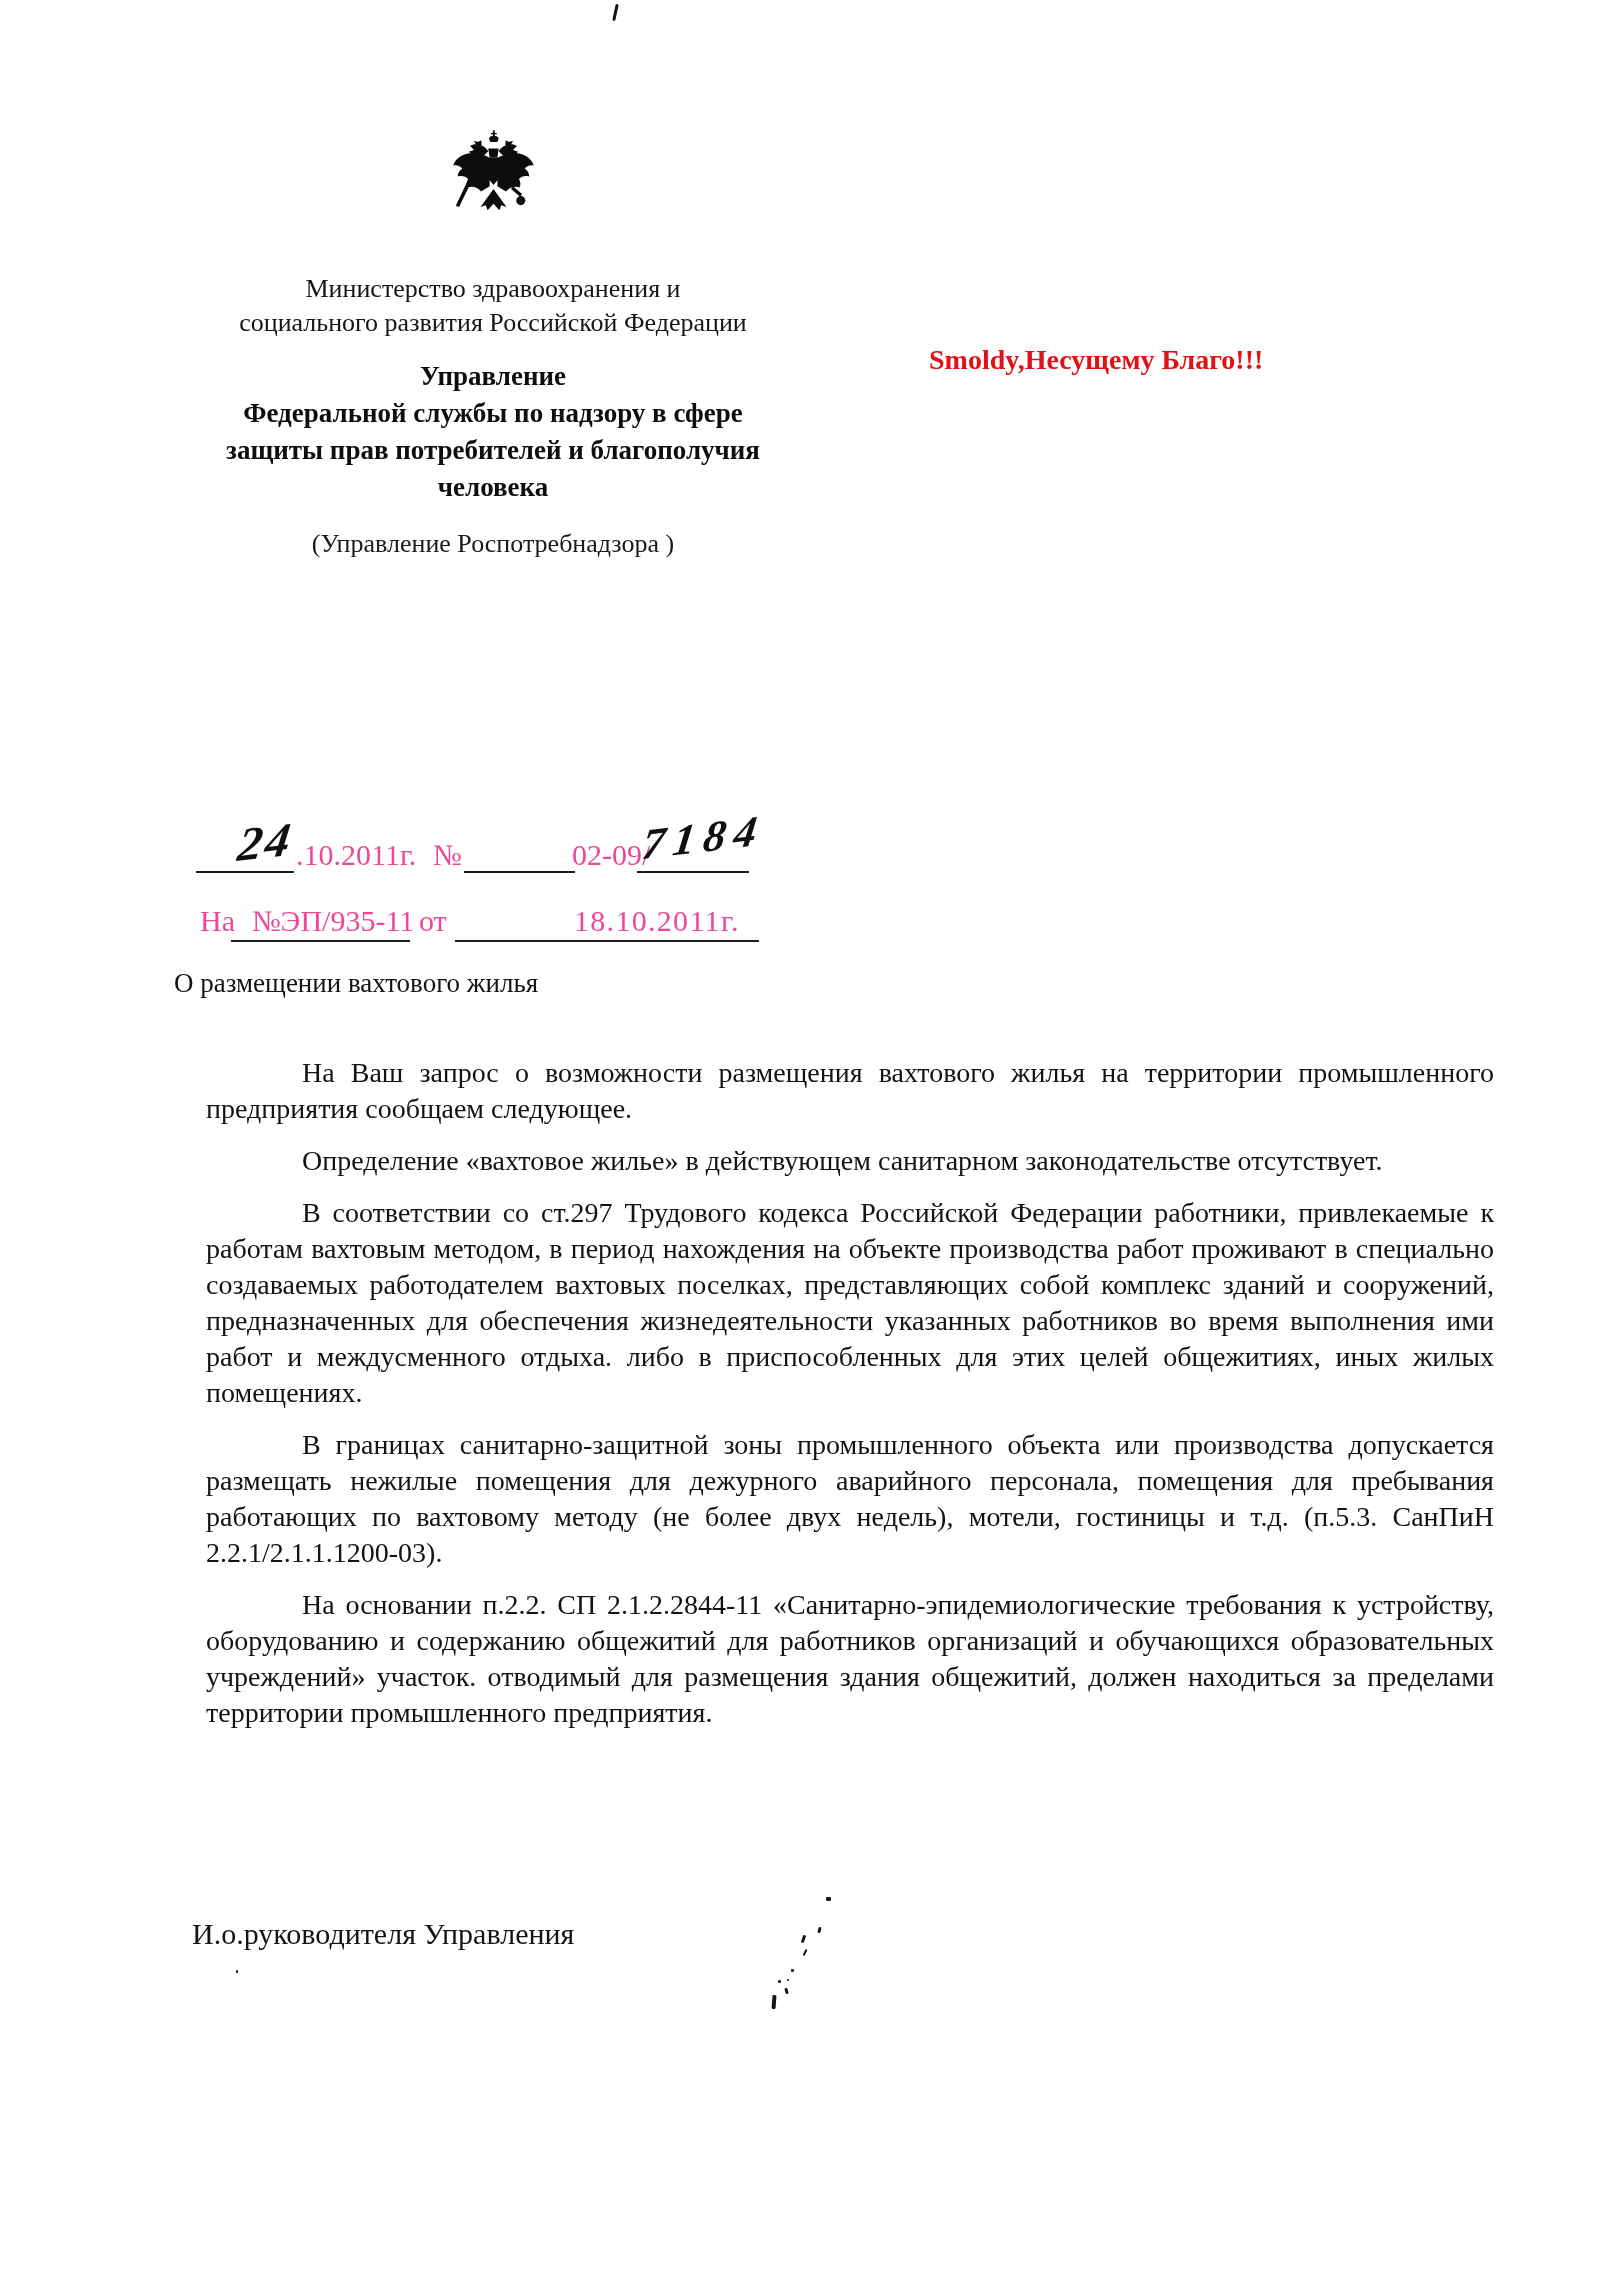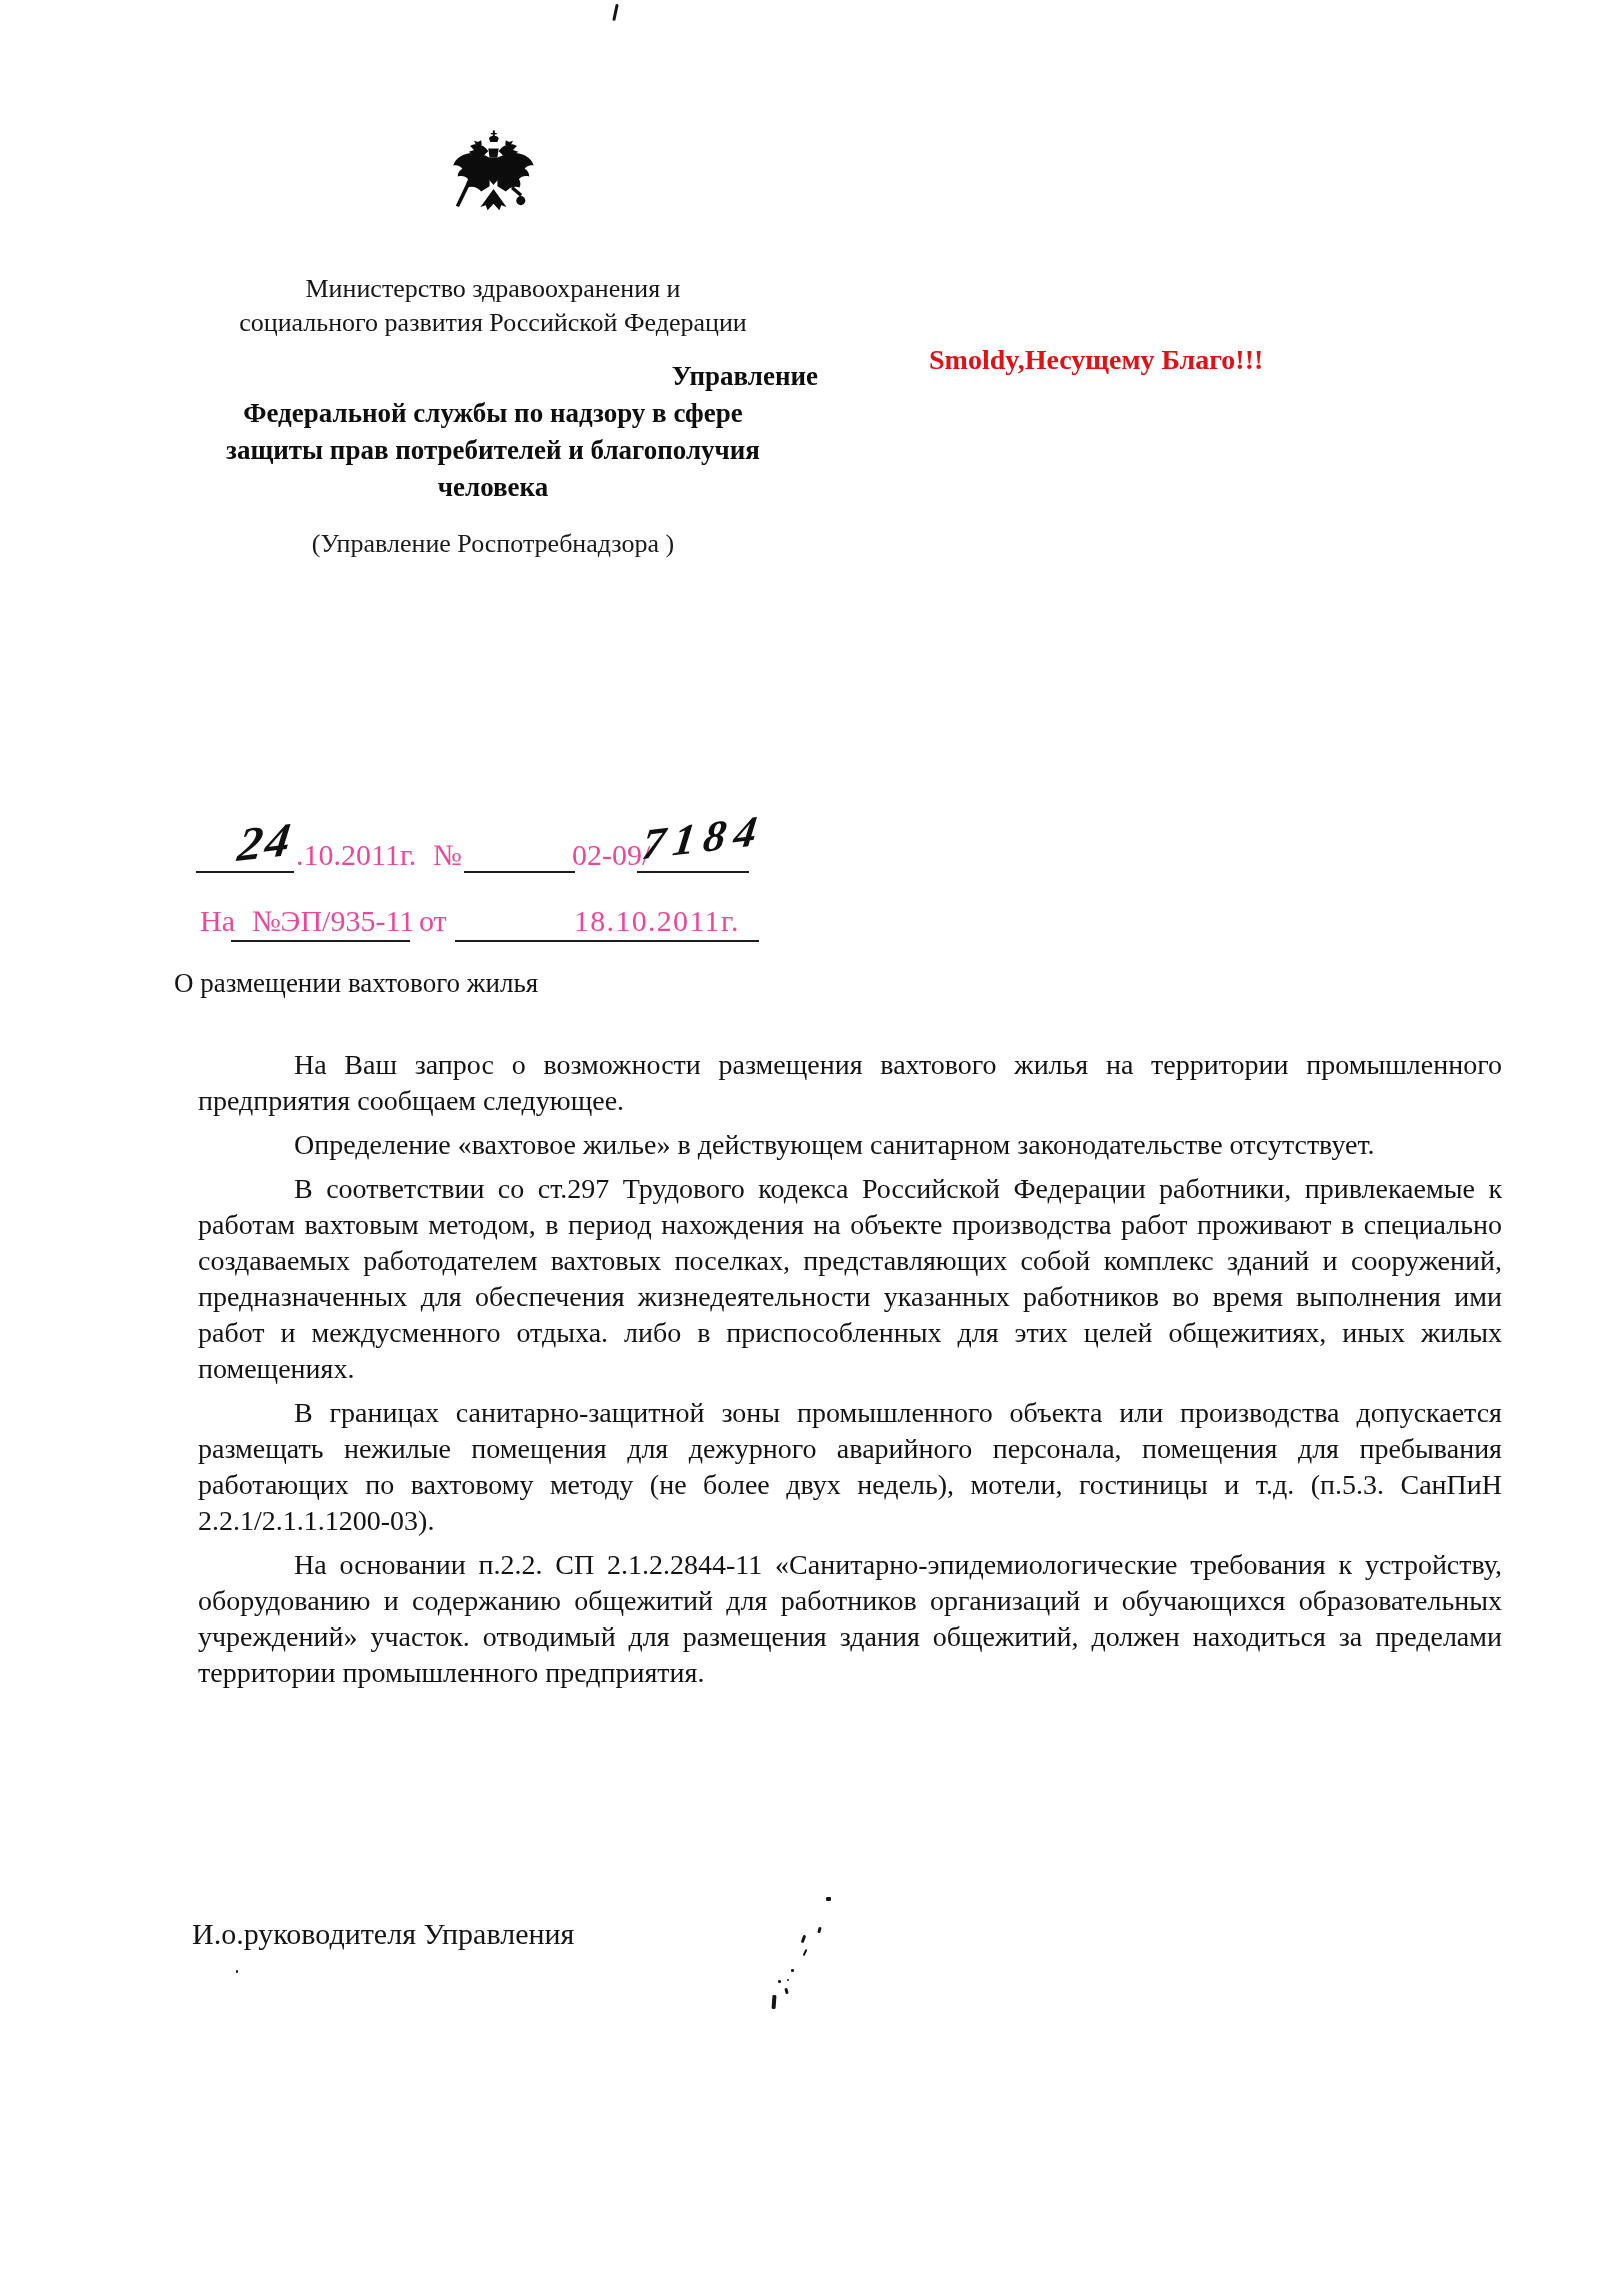--- a/index.html
+++ b/index.html
@@ -16,21 +16,21 @@
   .ink{position:absolute;background:#151515;border-radius:1.3px;}
   
   .letterhead{
     position:absolute;left:168px;top:129px;width:650px;
     text-align:center;
   }
   .emblem{display:block;margin:0 auto;width:91px;height:99px;}
   .lh-reg{font-size:26px;line-height:34px;color:#161616;}
   .lh-reg.first{margin-top:44px;}
   .lh-bold{font-size:27px;line-height:37px;font-weight:bold;color:#0e0e0e;}
-  .lh-bold.first{margin-top:18px;text-align:right;}
+  .lh-bold.first{margin-top:18px;}
   .lh-sub{margin-top:23.4px;font-size:26px;color:#1a1a1a;}
   
   .annotation{
     position:absolute;left:929px;top:310px;
     font-size:28px;font-weight:600;color:#e01215;white-space:nowrap;margin-top:34px;
   }
   
   .ref-text{position:absolute;font-size:30px;color:#ec4899;white-space:nowrap;}
   .hand{
     position:absolute;color:#101010;white-space:nowrap;
@@ -40,21 +40,21 @@
   .hand.day{left:239px;top:814px;font-size:48px;letter-spacing:2.6px;}
   .hand.num{left:644px;top:812px;font-size:44px;letter-spacing:7.8px;}
   .uline{position:absolute;height:0;border-bottom:2px solid #1c1c1c;}
   
   .subject{position:absolute;left:174px;top:968px;font-size:27px;color:#141414;}
   
   .body-text{
     position:absolute;left:190px;top:1039px;width:1320px;
     font-size:28px;line-height:36px;text-align:justify;color:#131313;
   }
-  .body-text p{margin:8px;text-indent:96px;}
+  .body-text p{margin:16px;text-indent:96px;}
   
   .signature{position:absolute;left:192px;top:1917px;font-size:30px;color:#141414;white-space:nowrap;font-family:Liberation Serif, serif;}
 </style>
 </head>
 <body>
 
 <div class="page">
 
   <div class="ink" style="left:614px;top:3.9px;width:3.3px;height:17px;transform:rotate(12deg);"></div>
 

